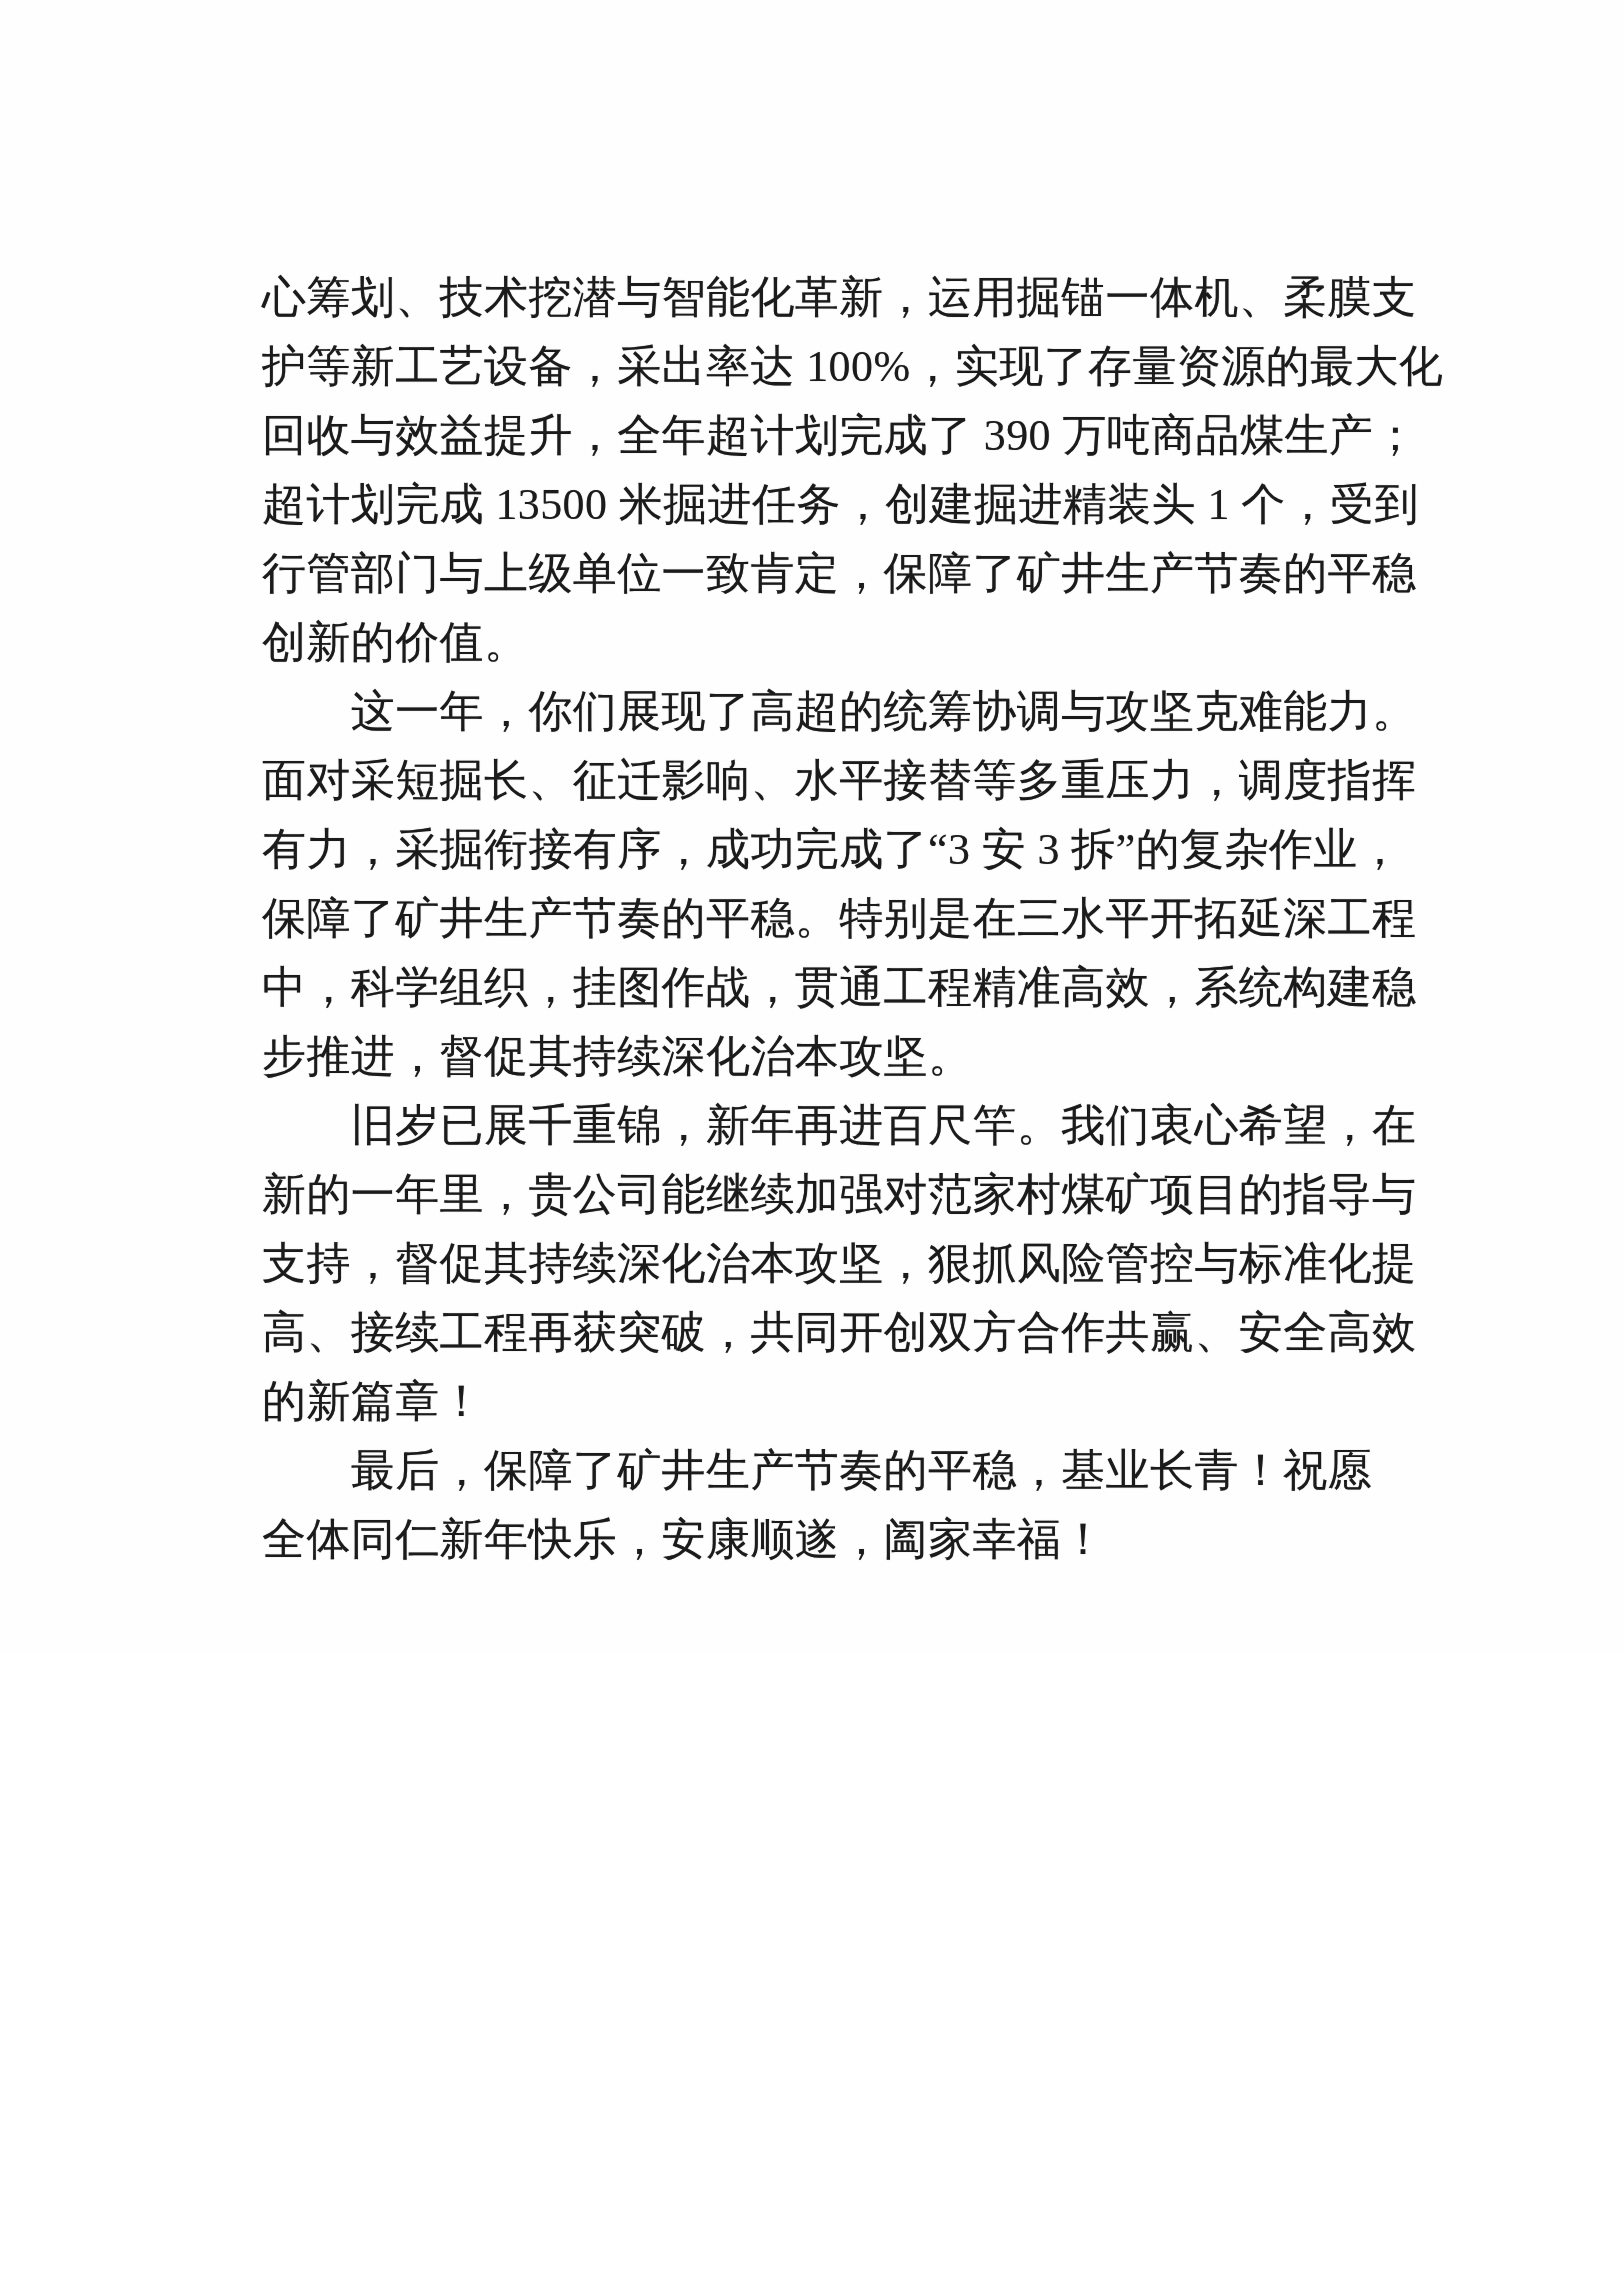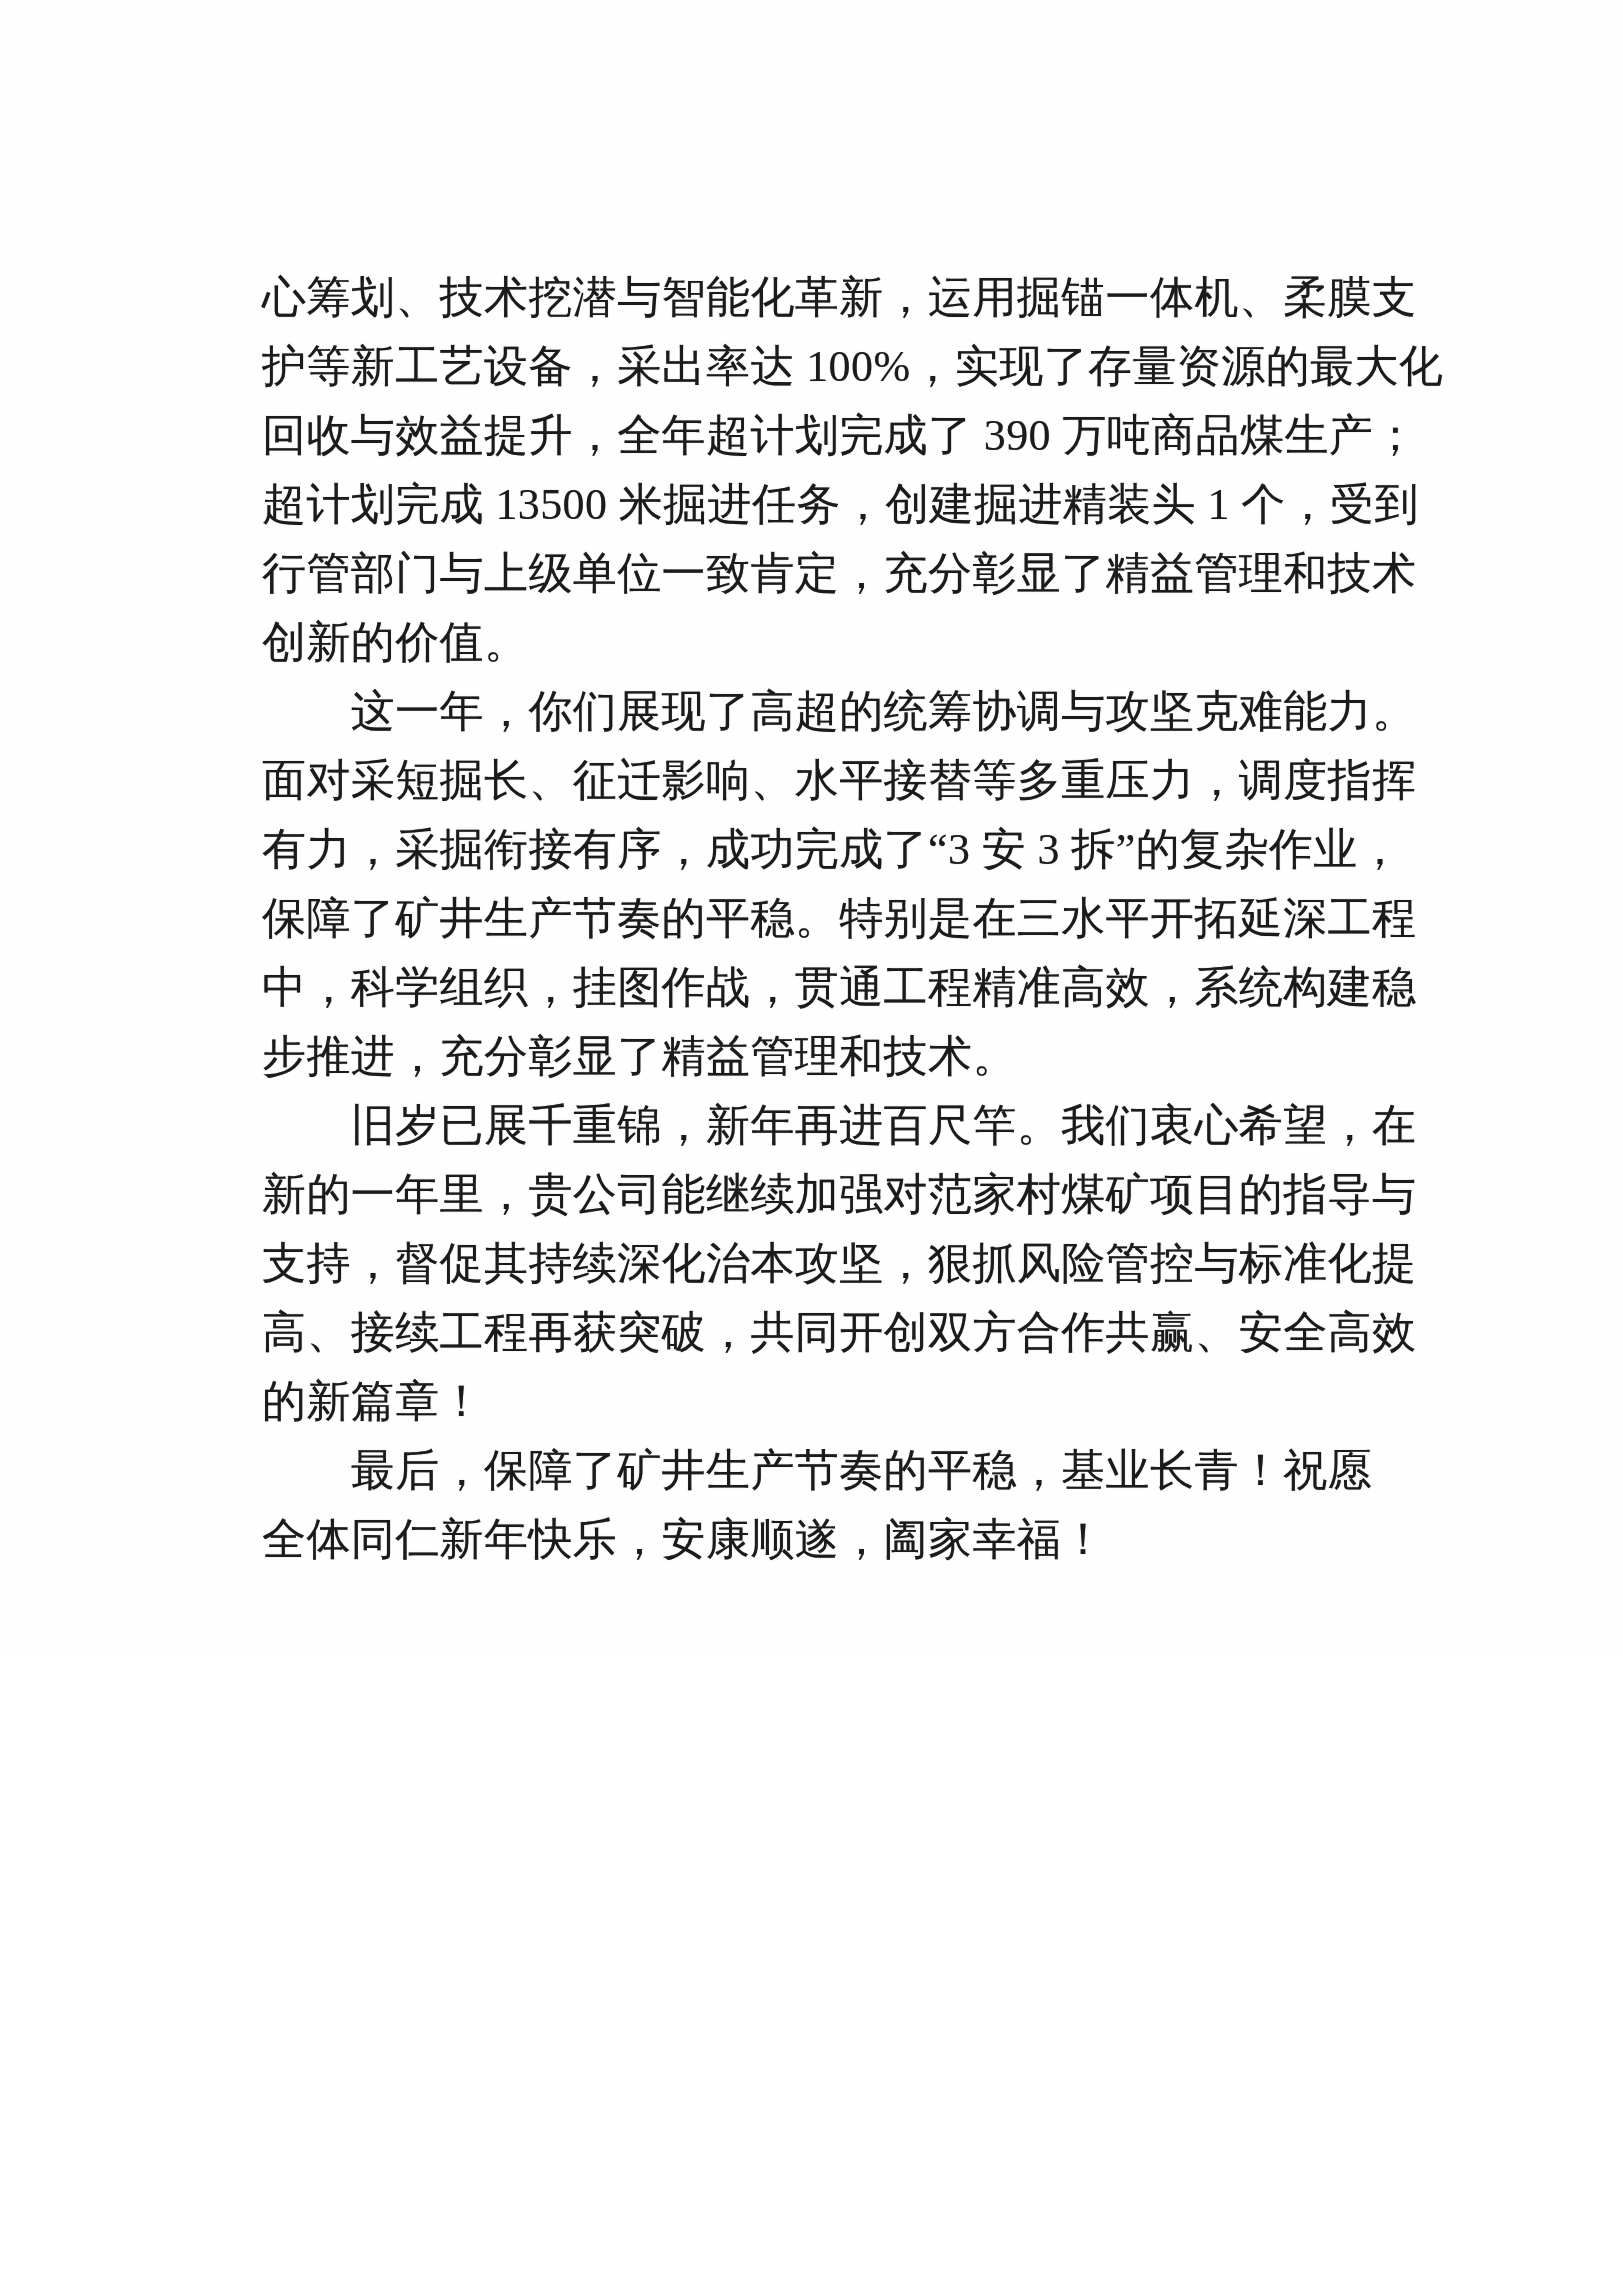--- a/index.html
+++ b/index.html
@@ -76,28 +76,28 @@
 </head>
 <body>
 
 <div class="page">
 
   <div class="letter-body">
     <div class="line">心筹划、技术挖潜与智能化革新，运用掘锚一体机、柔膜支</div>
     <div class="line">护等新工艺设备，采出率达 100%，实现了存量资源的最大化</div>
     <div class="line">回收与效益提升，全年超计划完成了 390 万吨商品煤生产；</div>
     <div class="line">超计划完成 13500 米掘进任务，创建掘进精装头 1 个，受到</div>
-    <div class="line">行管部门与上级单位一致肯定，充分彰显了精益管理和技术</div>
+    <div class="line">行管部门与上级单位一致肯定，保障了矿井生产节奏的平稳</div>
     <div class="line para-end">创新的价值。</div>
     <div class="line">　　这一年，你们展现了高超的统筹协调与攻坚克难能力。</div>
     <div class="line">面对采短掘长、征迁影响、水平接替等多重压力，调度指挥</div>
     <div class="line">有力，采掘衔接有序，成功完成了“3 安 3 拆”的复杂作业，</div>
     <div class="line">保障了矿井生产节奏的平稳。特别是在三水平开拓延深工程</div>
     <div class="line">中，科学组织，挂图作战，贯通工程精准高效，系统构建稳</div>
-    <div class="line para-end">步推进，充分彰显了精益管理和技术。</div>
+    <div class="line para-end">步推进，督促其持续深化治本攻坚。</div>
     <div class="line">　　旧岁已展千重锦，新年再进百尺竿。我们衷心希望，在</div>
     <div class="line">新的一年里，贵公司能继续加强对范家村煤矿项目的指导与</div>
     <div class="line">支持，督促其持续深化治本攻坚，狠抓风险管控与标准化提</div>
     <div class="line">高、接续工程再获突破，共同开创双方合作共赢、安全高效</div>
     <div class="line para-end">的新篇章！</div>
     <div class="line">　　最后，保障了矿井生产节奏的平稳，基业长青！祝愿</div>
     <div class="line para-end">全体同仁新年快乐，安康顺遂，阖家幸福！</div>
   </div>
 
   <div class="sig-company">鄂尔多斯市蒙泰范家村煤业有限责任公司</div>

